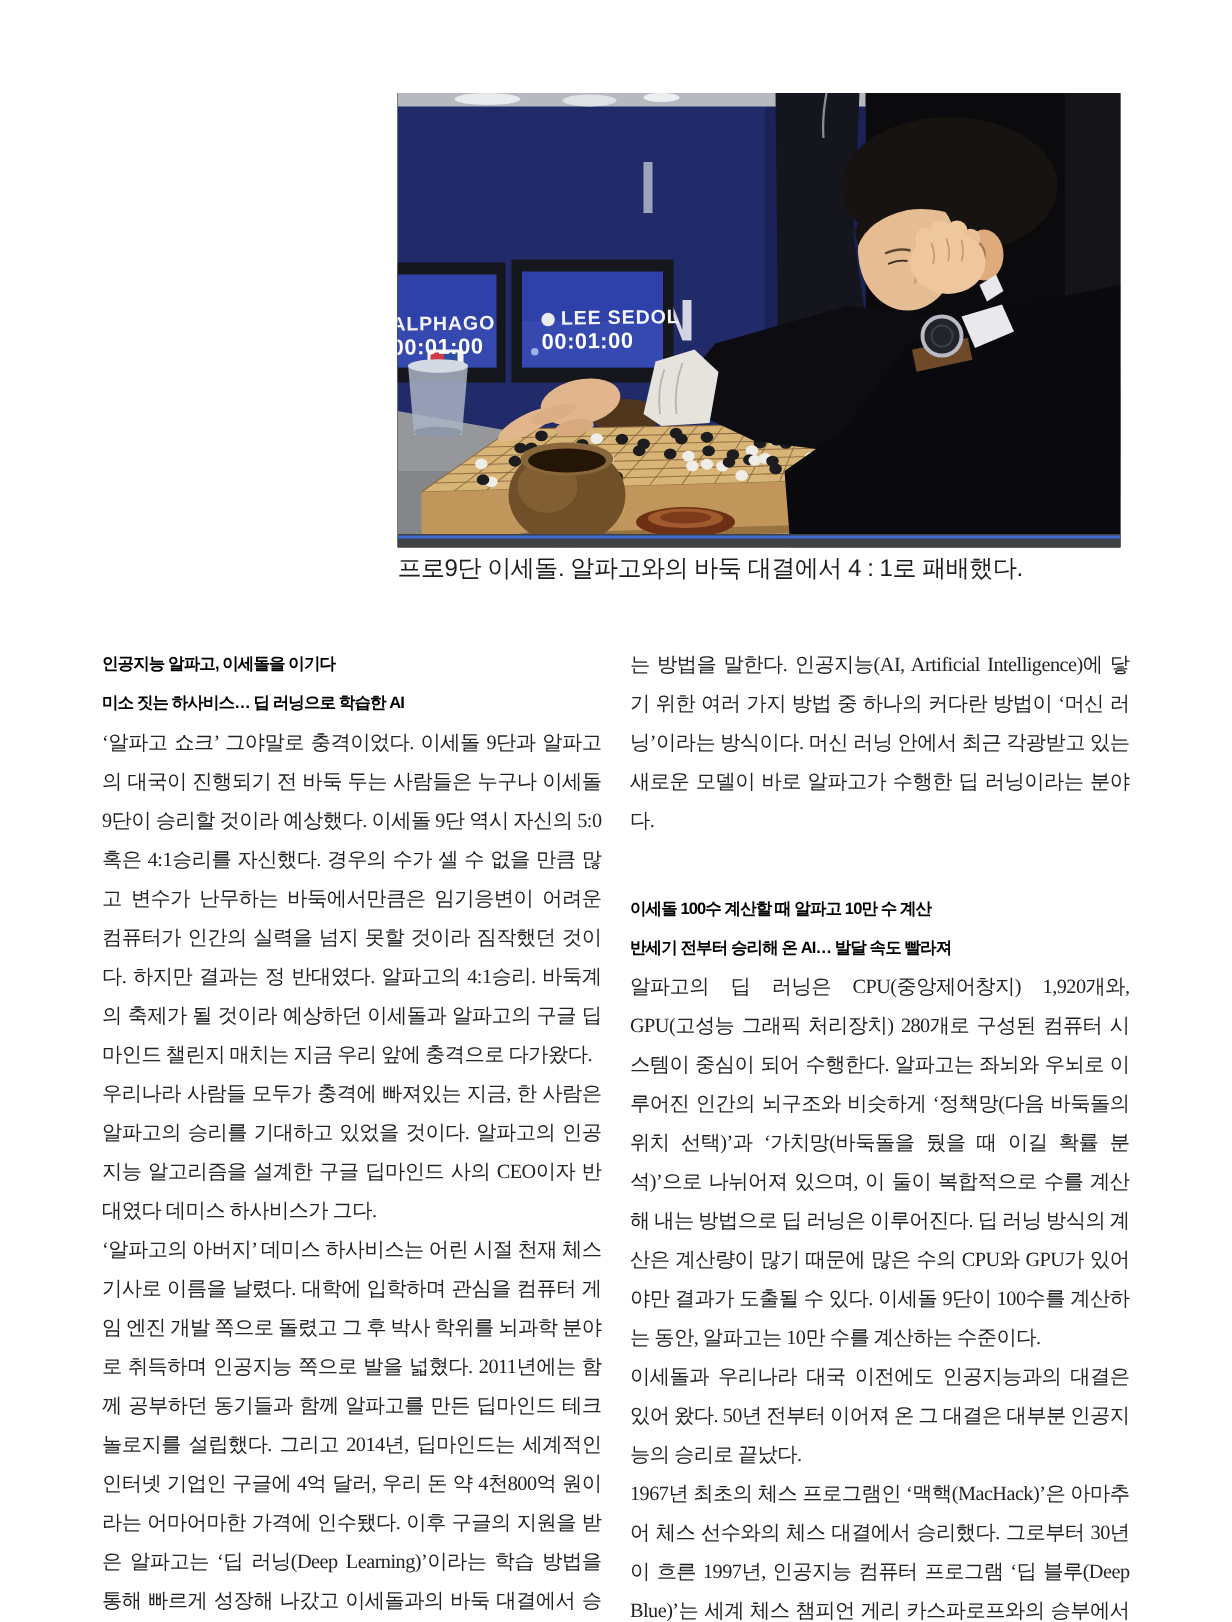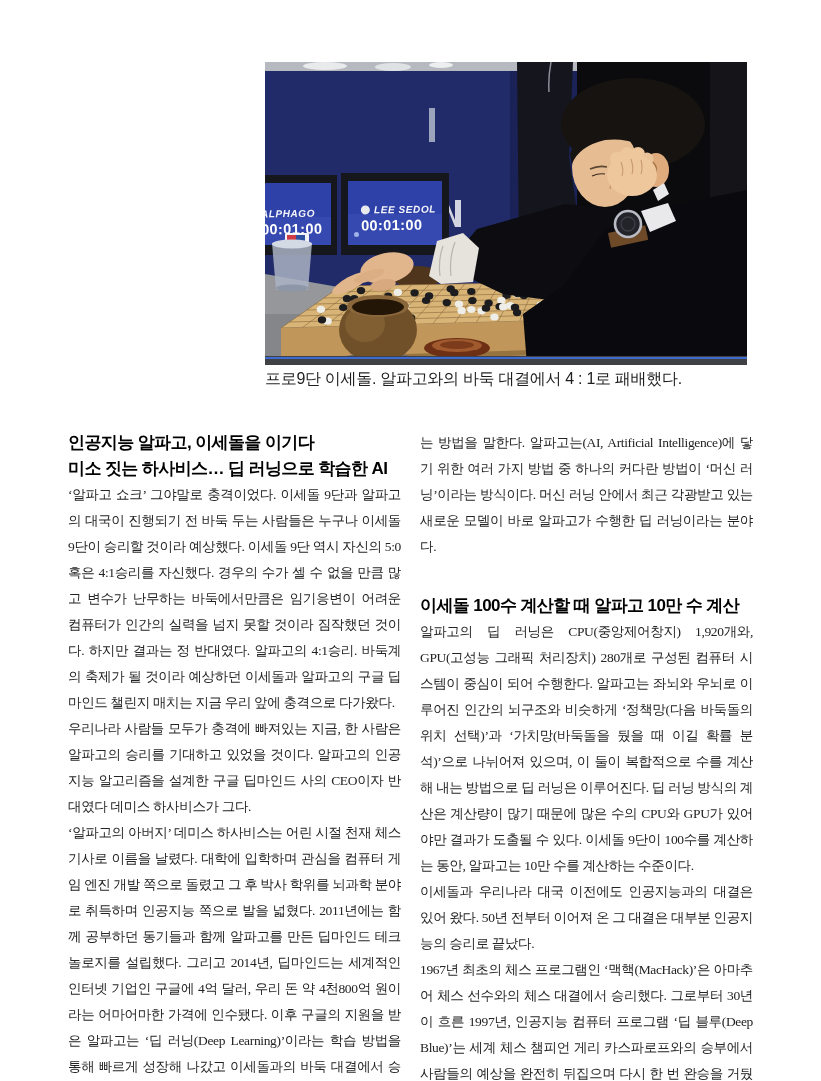--- a/index.html
+++ b/index.html
@@ -13,21 +13,21 @@
     position:absolute;left:265px;top:62px;width:482px;height:303px;
     margin:0;overflow:hidden;background:#0b0b0e;
   }
   .photo svg{position:absolute;left:0;top:0;display:block;}
   .sb{
     position:absolute;color:#fff;
     font-family:"Liberation Sans","DejaVu Sans",sans-serif;
     font-weight:bold;line-height:1.05;transform:rotate(-0.8deg);
     white-space:nowrap;
   }
-  .sb .sb-name{font-size:10px;letter-spacing:0.6px;opacity:.95;font-style:italic;}
+  .sb .sb-name{font-size:13px;letter-spacing:0.6px;opacity:.95;}
   .sb .sb-time{font-size:14.5px;letter-spacing:0.4px;margin-top:2px;}
   .sb1{left:-4px;top:147px;}
   .sb2{left:96px;top:143px;}
   .stone-dot{
     display:inline-block;width:9px;height:9px;border-radius:50%;
     background:#f4f4f2;margin-right:4px;vertical-align:-1px;
   }
   .screen-dot{
     position:absolute;left:89px;top:170px;width:5px;height:5px;border-radius:50%;
     background:#9fb2e8;
@@ -42,21 +42,21 @@
   .col{
     position:absolute;top:430px;width:333px;
     font-size:13.5px;line-height:26px;letter-spacing:-0.35px;
     color:var(--text,#232323);text-align:justify;
   }
   .col-left{left:68px;}
   .col-right{left:420px;}
   .col p{margin:0;padding:0;}
   .headings{
     font-family:"Liberation Sans","DejaVu Sans",sans-serif;
-    font-weight:700;font-size:17px;letter-spacing:-0.6px;
+    font-weight:700;font-size:11px;letter-spacing:-0.6px;
     color:var(--heading,#000);
   }
   .headings .h{height:26px;line-height:26px;white-space:nowrap;}
   .col-right .headings{margin-top:33px;}
 </style>
 </head>
 <body>
 
 <div class="page">
 
@@ -267,22 +267,23 @@
     <div class="headings">
       <div class="h">인공지능 알파고, 이세돌을 이기다</div>
       <div class="h">미소 짓는 하사비스… 딥 러닝으로 학습한 AI</div>
     </div>
     <p>‘알파고 쇼크’ 그야말로 충격이었다. 이세돌 9단과 알파고의 대국이 진행되기 전 바둑 두는 사람들은 누구나 이세돌 9단이 승리할 것이라 예상했다. 이세돌 9단 역시 자신의 5:0 혹은 4:1승리를 자신했다. 경우의 수가 셀 수 없을 만큼 많고 변수가 난무하는 바둑에서만큼은 임기응변이 어려운 컴퓨터가 인간의 실력을 넘지 못할 것이라 짐작했던 것이다. 하지만 결과는 정 반대였다. 알파고의 4:1승리. 바둑계의 축제가 될 것이라 예상하던 이세돌과 알파고의 구글 딥마인드 챌린지 매치는 지금 우리 앞에 충격으로 다가왔다.</p>
     <p>우리나라 사람들 모두가 충격에 빠져있는 지금, 한 사람은 알파고의 승리를 기대하고 있었을 것이다. 알파고의 인공지능 알고리즘을 설계한 구글 딥마인드 사의 CEO이자 반대였다 데미스 하사비스가 그다.</p>
     <p>‘알파고의 아버지’ 데미스 하사비스는 어린 시절 천재 체스기사로 이름을 날렸다. 대학에 입학하며 관심을 컴퓨터 게임 엔진 개발 쪽으로 돌렸고 그 후 박사 학위를 뇌과학 분야로 취득하며 인공지능 쪽으로 발을 넓혔다. 2011년에는 함께 공부하던 동기들과 함께 알파고를 만든 딥마인드 테크놀로지를 설립했다. 그리고 2014년, 딥마인드는 세계적인 인터넷 기업인 구글에 4억 달러, 우리 돈 약 4천800억 원이라는 어마어마한 가격에 인수됐다. 이후 구글의 지원을 받은 알파고는 ‘딥 러닝(Deep Learning)’이라는 학습 방법을 통해 빠르게 성장해 나갔고 이세돌과의 바둑 대결에서 승리에 이르렀다. 딥 러닝이란, 대량의 데이터를 통해 컴퓨터가 스스로 학습하</p>
   </div>
 
   <div class="col col-right">
-    <p>는 방법을 말한다. 알파고는(AI, Artificial Intelligence)에 닿기 위한 여러 가지 방법 중 하나의 커다란 방법이 ‘머신 러닝’이라는 방식이다. 머신 러닝 안에서 최근 각광받고 있는 새로운 모델이 바로 알파고가 수행한 딥 러닝이라는 분야다.</p>
+    <p>는 방법을 말한다. 인공지능(AI, Artificial Intelligence)에 닿기 위한 여러 가지 방법 중 하나의 커다란 방법이 ‘머신 러닝’이라는 방식이다. 머신 러닝 안에서 최근 각광받고 있는 새로운 모델이 바로 알파고가 수행한 딥 러닝이라는 분야다.</p>
     <div class="headings">
       <div class="h">이세돌 100수 계산할 때 알파고 10만 수 계산</div>
+      <div class="h">반세기 전부터 승리해 온 AI… 발달 속도 빨라져</div>
     </div>
     <p>알파고의 딥 러닝은 CPU(중앙제어창지) 1,920개와, GPU(고성능 그래픽 처리장치) 280개로 구성된 컴퓨터 시스템이 중심이 되어 수행한다. 알파고는 좌뇌와 우뇌로 이루어진 인간의 뇌구조와 비슷하게 ‘정책망(다음 바둑돌의 위치 선택)’과 ‘가치망(바둑돌을 뒀을 때 이길 확률 분석)’으로 나뉘어져 있으며, 이 둘이 복합적으로 수를 계산해 내는 방법으로 딥 러닝은 이루어진다. 딥 러닝 방식의 계산은 계산량이 많기 때문에 많은 수의 CPU와 GPU가 있어야만 결과가 도출될 수 있다. 이세돌 9단이 100수를 계산하는 동안, 알파고는 10만 수를 계산하는 수준이다.</p>
     <p>이세돌과 우리나라 대국 이전에도 인공지능과의 대결은 있어 왔다. 50년 전부터 이어져 온 그 대결은 대부분 인공지능의 승리로 끝났다.</p>
     <p>1967년 최초의 체스 프로그램인 ‘맥핵(MacHack)’은 아마추어 체스 선수와의 체스 대결에서 승리했다. 그로부터 30년이 흐른 1997년, 인공지능 컴퓨터 프로그램 ‘딥 블루(Deep Blue)’는 세계 체스 챔피언 게리 카스파로프와의 승부에서 사람들의 예상을 완전히 뒤집으며 다시 한 번 완승을 거뒀다.</p>
   </div>
 
 </div>
 
 </body></html>

